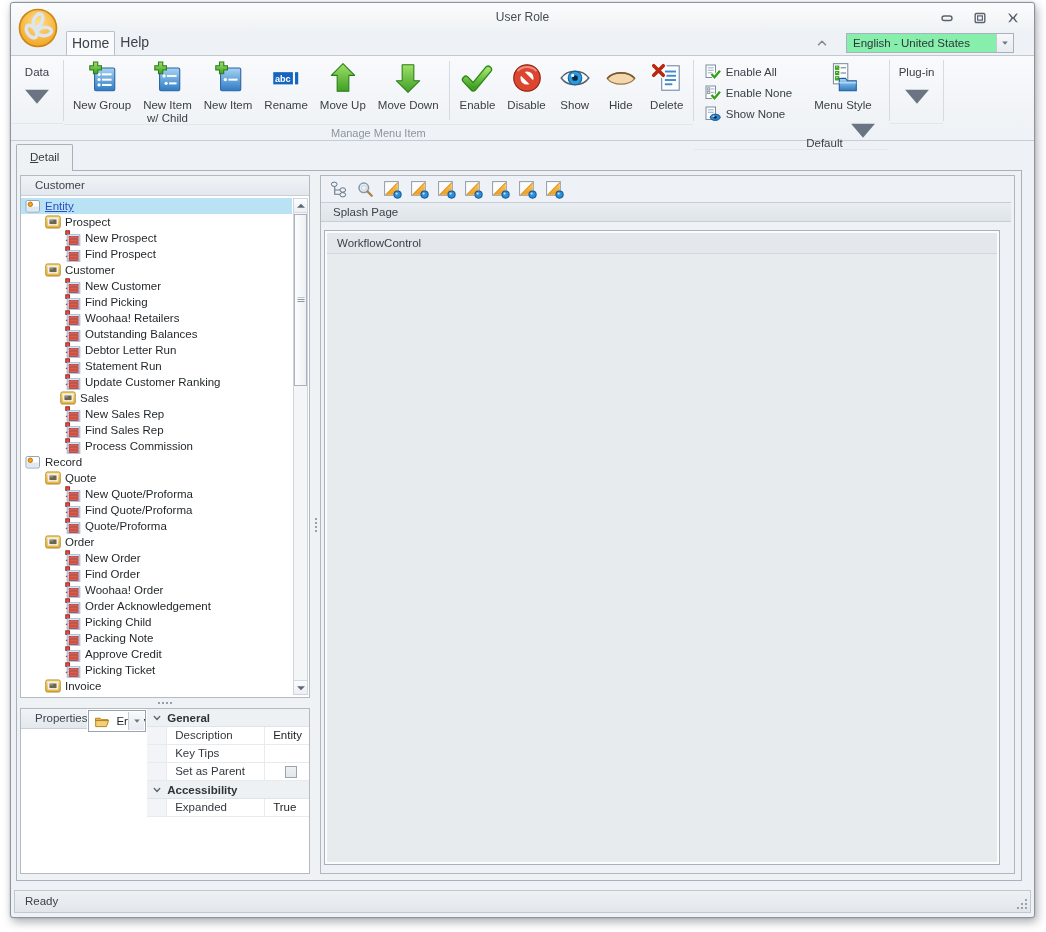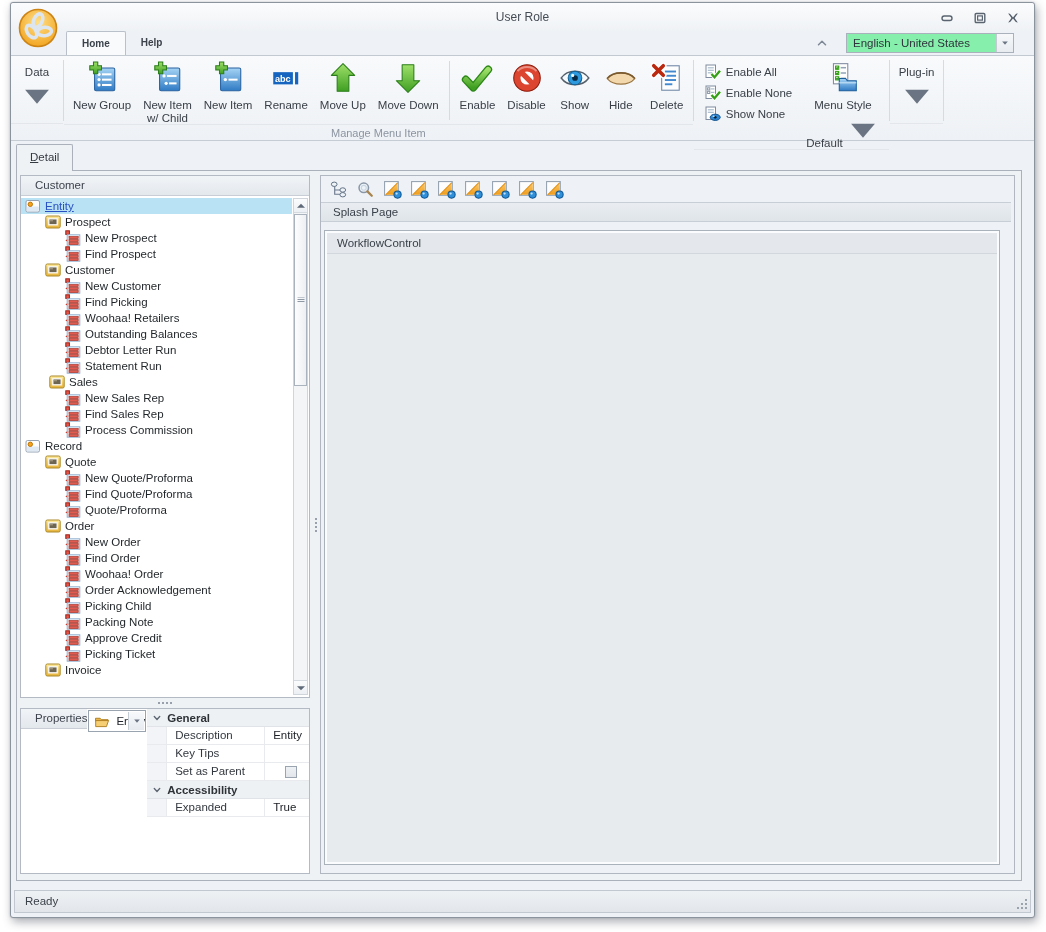--- a/index.html
+++ b/index.html
@@ -17,21 +17,21 @@
     background:linear-gradient(#fbfcfd,#eff2f5); border-radius:3px 3px 0 0;
     text-align:center; font-size:12px; color:#454c55; line-height:28px; }
   .win-buttons { position:absolute; right:10px; top:6px; display:flex; gap:11px; }
   .wbtn { width:22px; height:17px; display:flex; align-items:center; justify-content:center; }
   .wbtn .icon { width:14px; height:12px; }
   .app-logo { position:absolute; left:5px; top:3px; width:44px; height:44px; z-index:6; }
 
   
   .tabrow { position:absolute; left:0; top:28px; right:0; height:24px; }
   .tabs { position:absolute; left:55px; bottom:0; display:flex; }
-  .rtab { height:24px; line-height:23px; padding:0 15px; font-size:10px; color:#3c424a;font-weight:bold; }
+  .rtab { height:24px; line-height:23px; padding:0 5px; font-size:14px; color:#3c424a; }
   .rtab.active { background:#f8fafc; border:1px solid #b9c0c9; border-bottom:none;
     border-radius:2px 2px 0 0; position:relative; z-index:2; }
   .collapse-btn { position:absolute; right:204px; top:4px; width:16px; height:16px; }
   .lang-combo { position:absolute; right:20px; top:2px; width:168px; height:20px;
     background:#86efac; border:1px solid #a8b1bc; display:flex; align-items:center; }
   .lang-combo .lang-val { flex:1; font-size:11.5px; color:#2f353c; padding-left:6px;
     white-space:nowrap; overflow:hidden; }
   .combo-drop { width:17px; height:100%; border-left:1px solid #c3cad2;
     background:linear-gradient(#f6f8fa,#e8ecf0); display:flex; align-items:center; justify-content:center; }
   .combo-drop .icon { width:8px; height:8px; }
@@ -641,21 +641,36 @@
                     <g fill="#e25a50" stroke="#a93127" stroke-width="0.7">
                       <rect x="4" y="6.6" width="9.2" height="1.9"></rect>
                       <rect x="4" y="9.6" width="9.2" height="1.9"></rect>
                       <rect x="4" y="12.6" width="9.2" height="1.9"></rect>
                     </g>
                     <path d="M2.2 9.2 L0.4 10.4 L2.2 11.6 Z" fill="#c23a2d"></path>
                   </svg>
                 </span>
                 <span class="tlabel">Statement Run</span>
               </div>
-              <div class="tree-row" style="padding-left: 28px;">
+              <div class="tree-row" style="padding-left: 44px;">
+                <span class="icon ticon">
+                  <svg viewBox="0 0 16 16">
+                    <rect x="0.8" y="0.8" width="3.6" height="3.6" fill="#e4564a" stroke="#9c1f16"></rect>
+                    <rect x="2.2" y="4.8" width="12.6" height="10.4" fill="#f2f7fb" stroke="#8fb0d0"></rect>
+                    <g fill="#e25a50" stroke="#a93127" stroke-width="0.7">
+                      <rect x="4" y="6.6" width="9.2" height="1.9"></rect>
+                      <rect x="4" y="9.6" width="9.2" height="1.9"></rect>
+                      <rect x="4" y="12.6" width="9.2" height="1.9"></rect>
+                    </g>
+                    <path d="M2.2 9.2 L0.4 10.4 L2.2 11.6 Z" fill="#c23a2d"></path>
+                  </svg>
+                </span>
+                <span class="tlabel">Update Customer Ranking</span>
+              </div>
+              <div class="tree-row" style="padding-left: 39px;">
                 <span class="icon ticon">
                   <svg viewBox="0 0 16 16">
                     <rect x="0.8" y="2" width="14.4" height="12" rx="1.5" fill="url(#gGold)" stroke="#ab8a2c"></rect>
                     <rect x="3.8" y="4.8" width="8.4" height="6" fill="#6d6452" stroke="#fbfbf8" stroke-width="1.3"></rect>
                     <rect x="5" y="6" width="3" height="1.4" fill="#9a8f78"></rect>
                   </svg>
                 </span>
                 <span class="tlabel">Sales</span>
               </div>
               <div class="tree-row" style="padding-left: 44px;">

